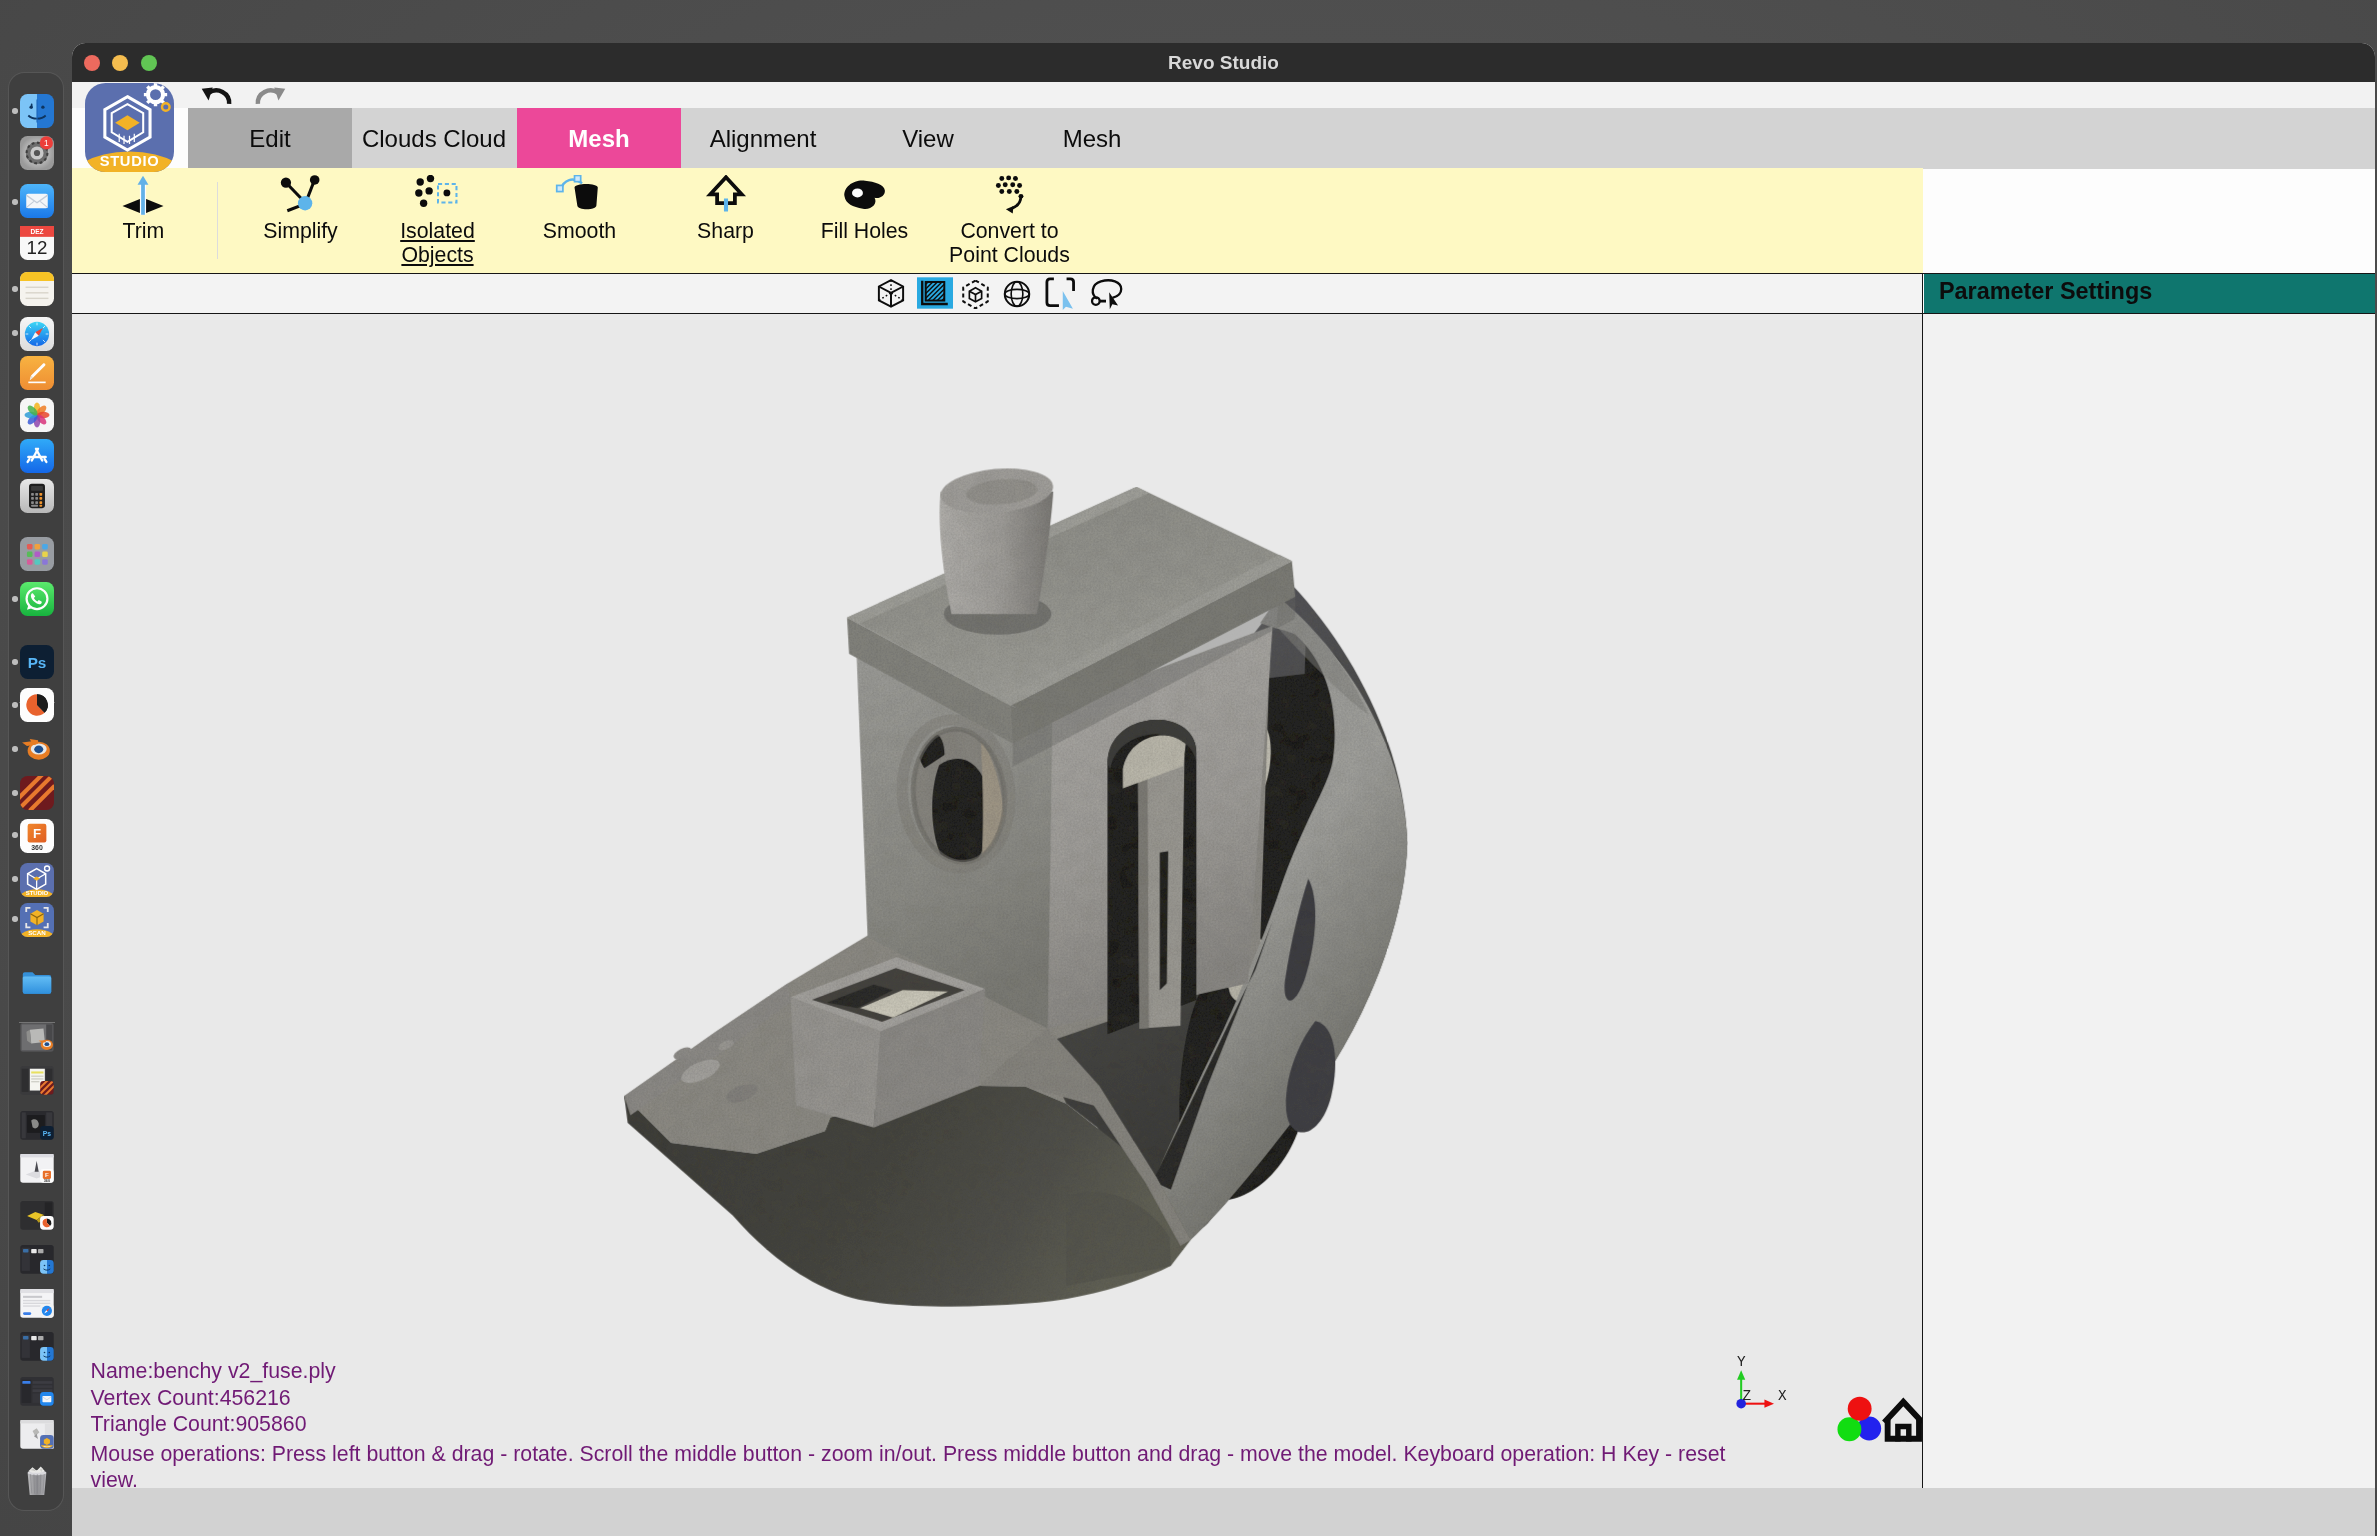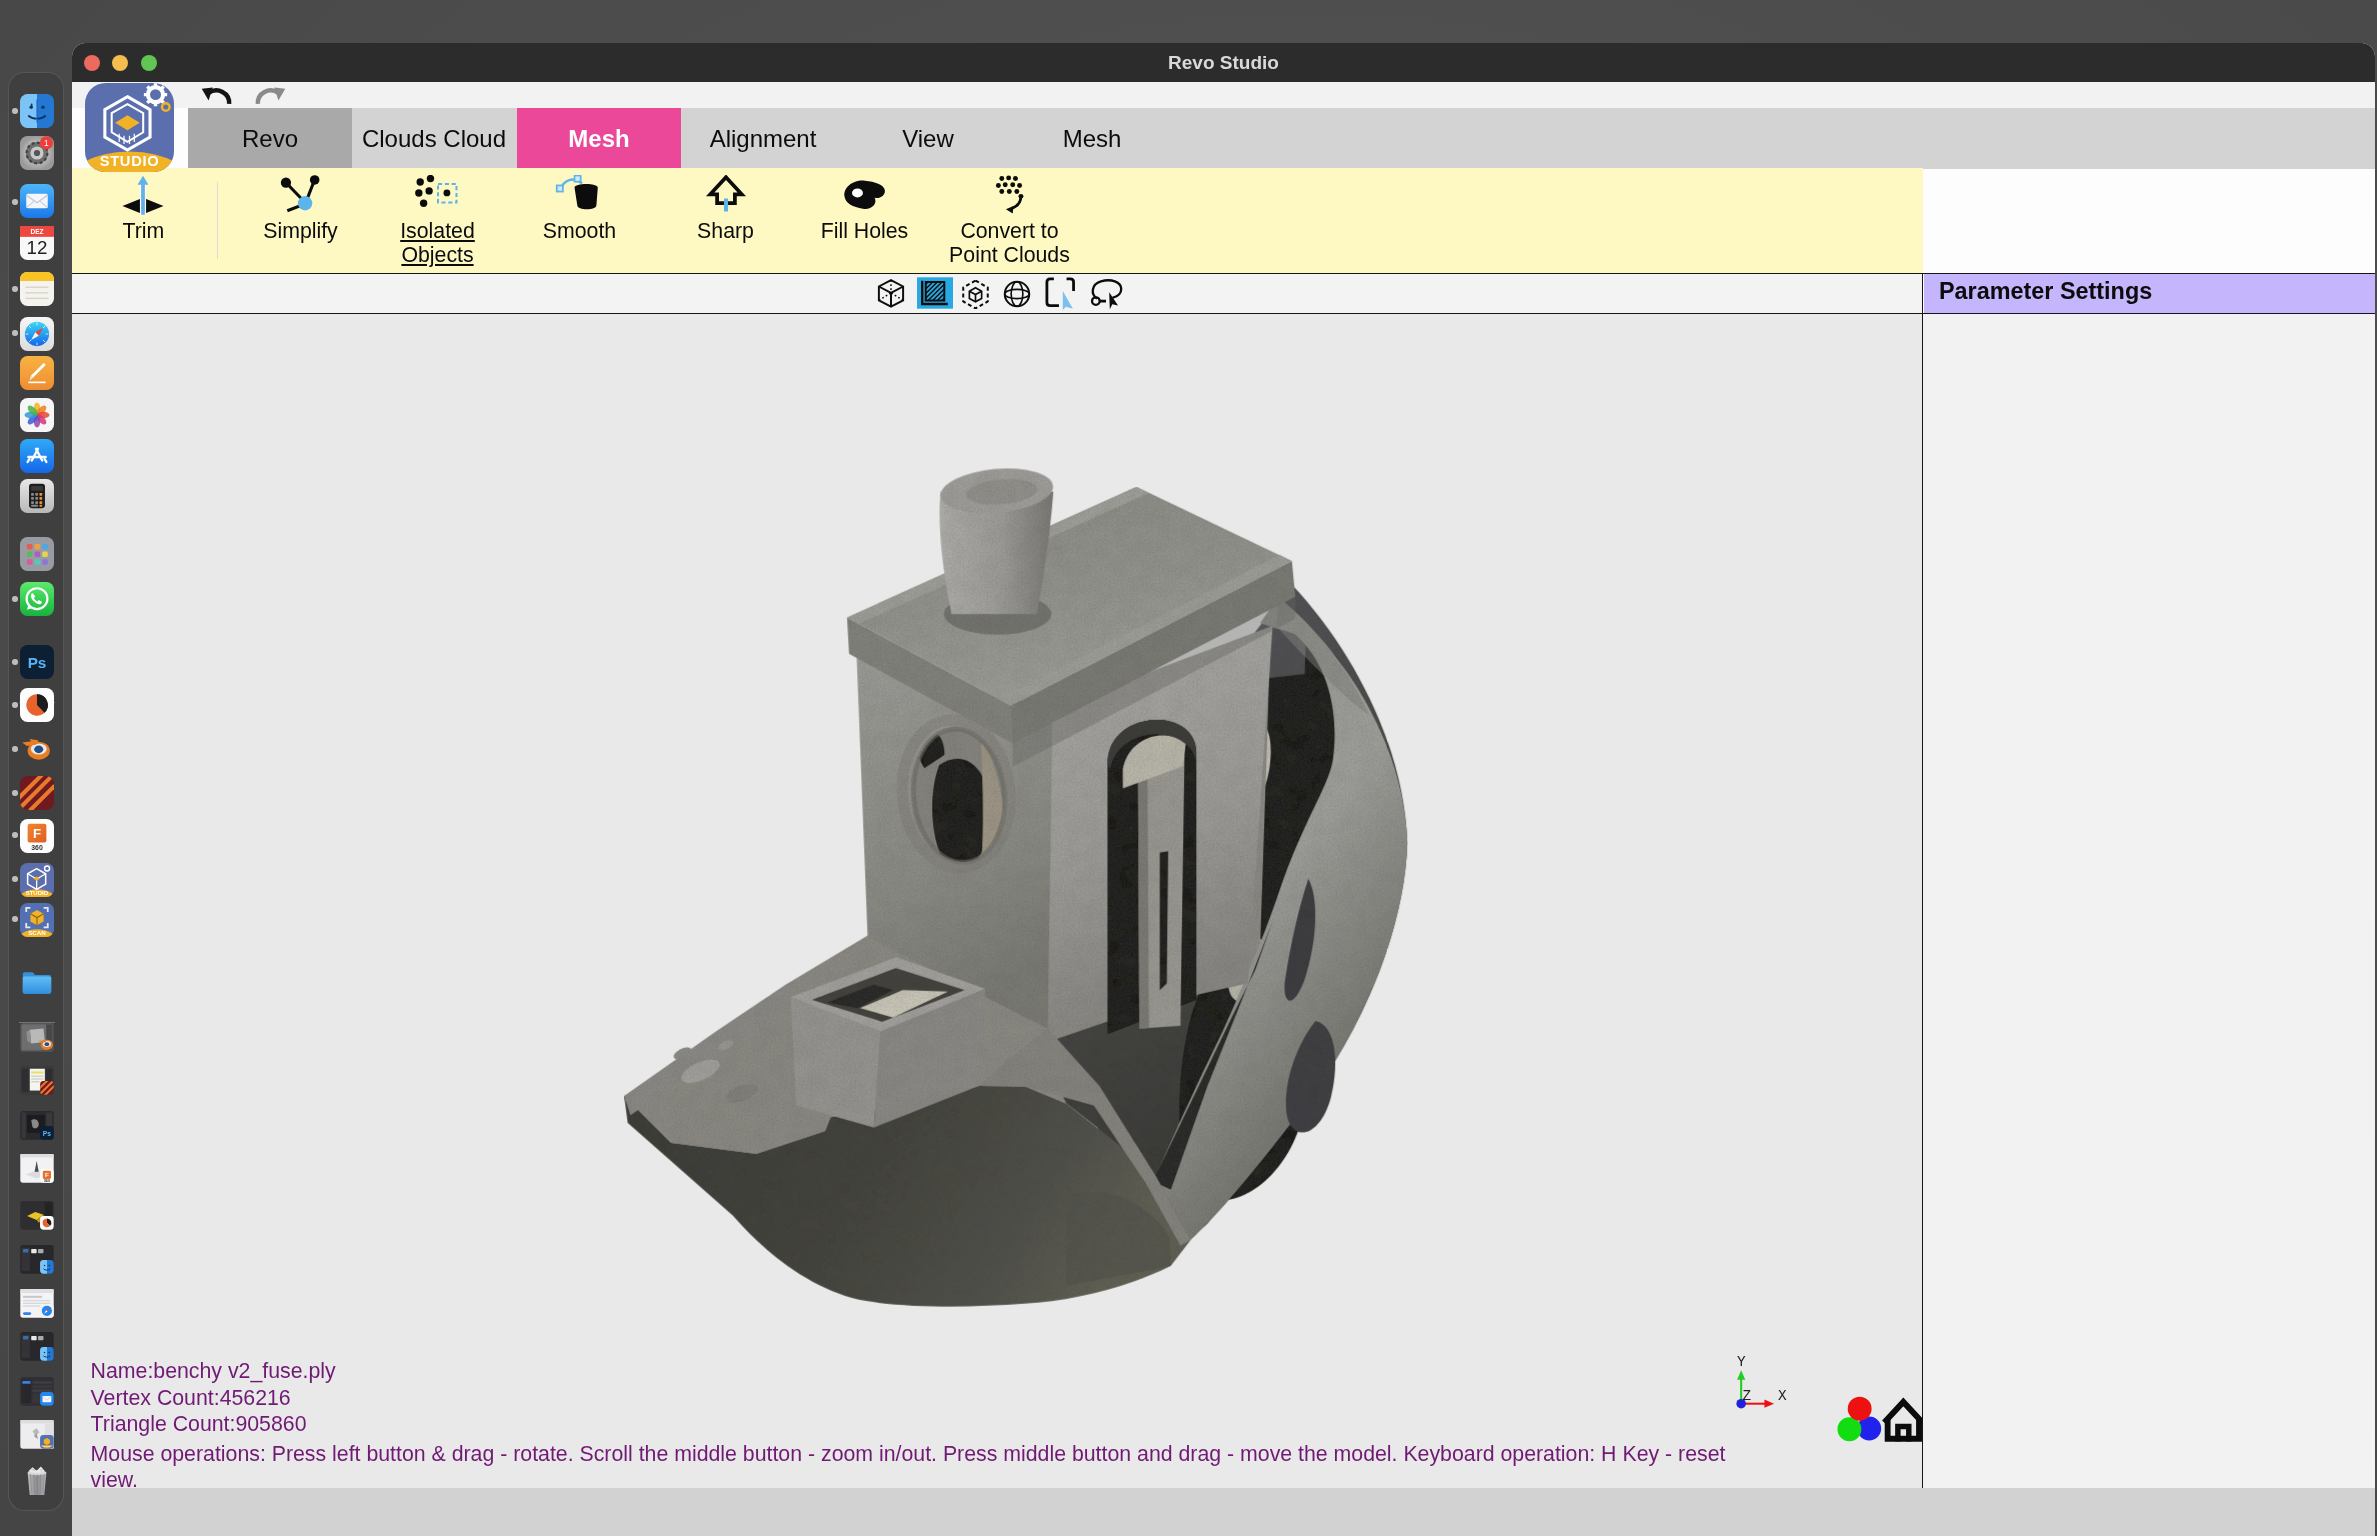--- a/index.html
+++ b/index.html
@@ -14,40 +14,40 @@
     text-align:center;color:#d9d9d9;font-size:19px;font-weight:bold;}
   #tabs{position:absolute;left:116px;top:65px;height:61px;right:0;background:#d3d3d3;}
   #strip{position:absolute;left:0;top:39px;width:100%;height:25.5px;background:#f2f2f2;}
   .tab{position:absolute;top:0;height:61px;width:164px;text-align:center;
     line-height:61px;font-size:24px;color:#0c0c0c;}
   #toolrow{position:absolute;left:0;top:125px;width:1851px;height:105px;background:#fef9c3;}
   .tool{position:absolute;top:6.9px;text-align:center;color:#0c0c0c;font-size:21.3px;line-height:24px;}
   .tool svg{display:block;margin:0 auto 4.1px auto;}
   #hline1{position:absolute;left:0;top:230px;width:100%;height:1.4px;background:#161616;}
   #ibar{position:absolute;left:0;top:231px;width:1851px;height:39px;background:#f3f3f3;}
-  #phead{position:absolute;left:1852px;top:231px;right:0;height:39px;background:#c4b5fd;
+  #phead{position:absolute;left:1852px;top:231px;right:0;height:39px;background:#0f766e;
     font-size:23.4px;font-weight:bold;color:#0c0c0c;line-height:34px;padding-left:15px;}
   #hline2{position:absolute;left:0;top:270px;width:100%;height:1.4px;background:#161616;}
   #view{position:absolute;left:0;top:271px;width:1850px;height:1174px;background:#e9e9e9;}
   #vline{position:absolute;left:1850px;top:231px;width:1.4px;height:1214px;background:#161616;}
   #rpanel{position:absolute;left:1851px;top:271px;right:0;height:1174px;background:#f2f2f2;}
   #bstrip{position:absolute;left:0;top:1445px;width:100%;height:49px;background:#d2d2d2;}
   #info{position:absolute;left:18.6px;top:1044px;font-size:21.3px;color:#701a75;line-height:26.5px;width:1789px;}
   #mouseline{display:inline-block;margin-top:3.4px;}
   #dock{position:absolute;left:8.3px;top:72px;width:56px;height:1439px;
     background:rgba(62,62,62,0.93);border-radius:16.5px;border:0.7px solid rgba(110,110,110,0.5);box-sizing:border-box;}
   .ddot{position:absolute;left:2.8px;width:5.5px;height:5.5px;border-radius:50%;background:#bdbdbd;}
   .dsep{position:absolute;left:9.6px;width:36px;height:1.4px;background:rgba(160,160,160,0.55);}
 </style>
 </head>
 <body>
 <div id="win">
   <div id="strip"></div>
   <div id="tabs">
-    <div class="tab" style="left:0px;background:#a9a9a9;">Revo</div>
+    <div class="tab" style="left:0px;background:#a9a9a9;">Edit</div>
     <div class="tab" style="left:164px;">Clouds Cloud</div>
     <div class="tab" style="left:329px;background:#ec4899;color:#ffffff;font-weight:bold;">Mesh</div>
     <div class="tab" style="left:493px;">Alignment</div>
     <div class="tab" style="left:658px;">View</div>
     <div class="tab" style="left:822px;">Mesh</div>
   </div>
   <div id="toolrow">
     <div class="tool" style="left:-4.1px;width:151px;">
       <svg width="52" height="40" viewBox="0 0 76 58">
         <polygon points="8,45 38,33 68,45 38,57" fill="#0c0c0c"></polygon>

